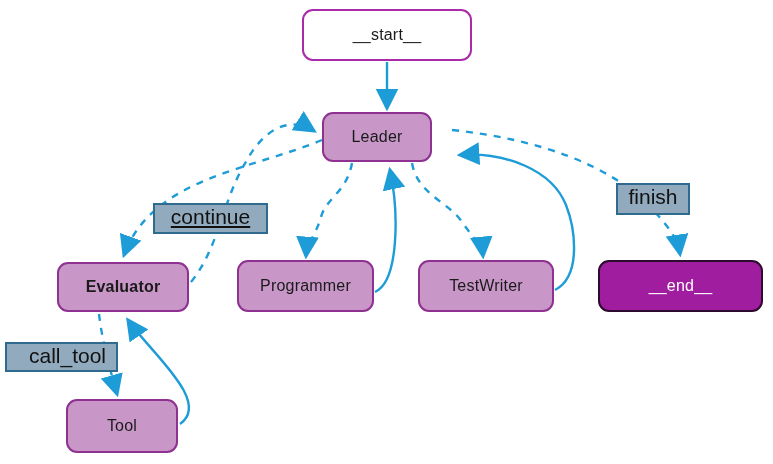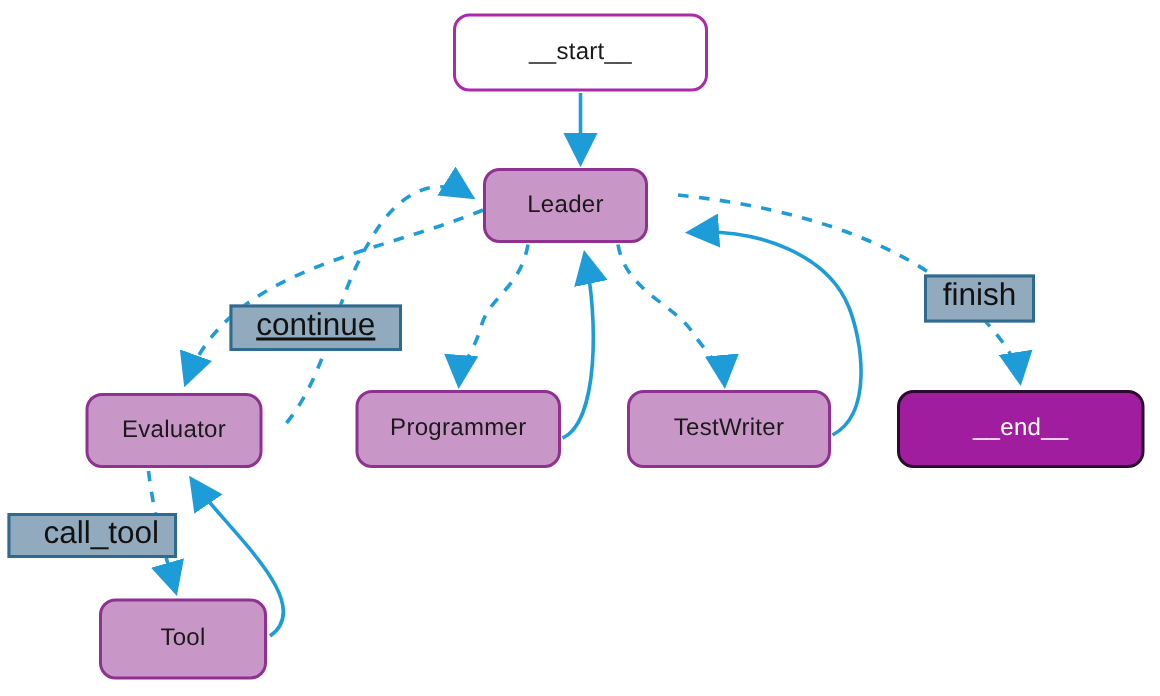--- a/index.html
+++ b/index.html
@@ -69,21 +69,21 @@
       </g>
   </svg>
   <div class="node-layer">
     <div id="nodes">
         <div class="node start" style="left: 302px; top: 9px; width: 170px; height: 52px;">
           <span>__start__</span>
         </div>
         <div class="node default" style="left: 322px; top: 112px; width: 110px; height: 50px;">
           <span>Leader</span>
         </div>
-        <div class="node default" style="left: 57px; top: 262px; width: 118px; height: 50px;">
+        <div class="node default" style="left: 57px; top: 262px; width: 132px; height: 50px; font-weight: bold;">
           <span>Evaluator</span>
         </div>
         <div class="node default" style="left: 237px; top: 260px; width: 137px; height: 52px;">
           <span>Programmer</span>
         </div>
         <div class="node default" style="left: 418px; top: 260px; width: 136px; height: 52px; text-align: right;">
           <span>TestWriter</span>
         </div>
         <div class="node end" style="left: 598px; top: 260px; width: 165px; height: 52px;">
           <span>__end__</span>

